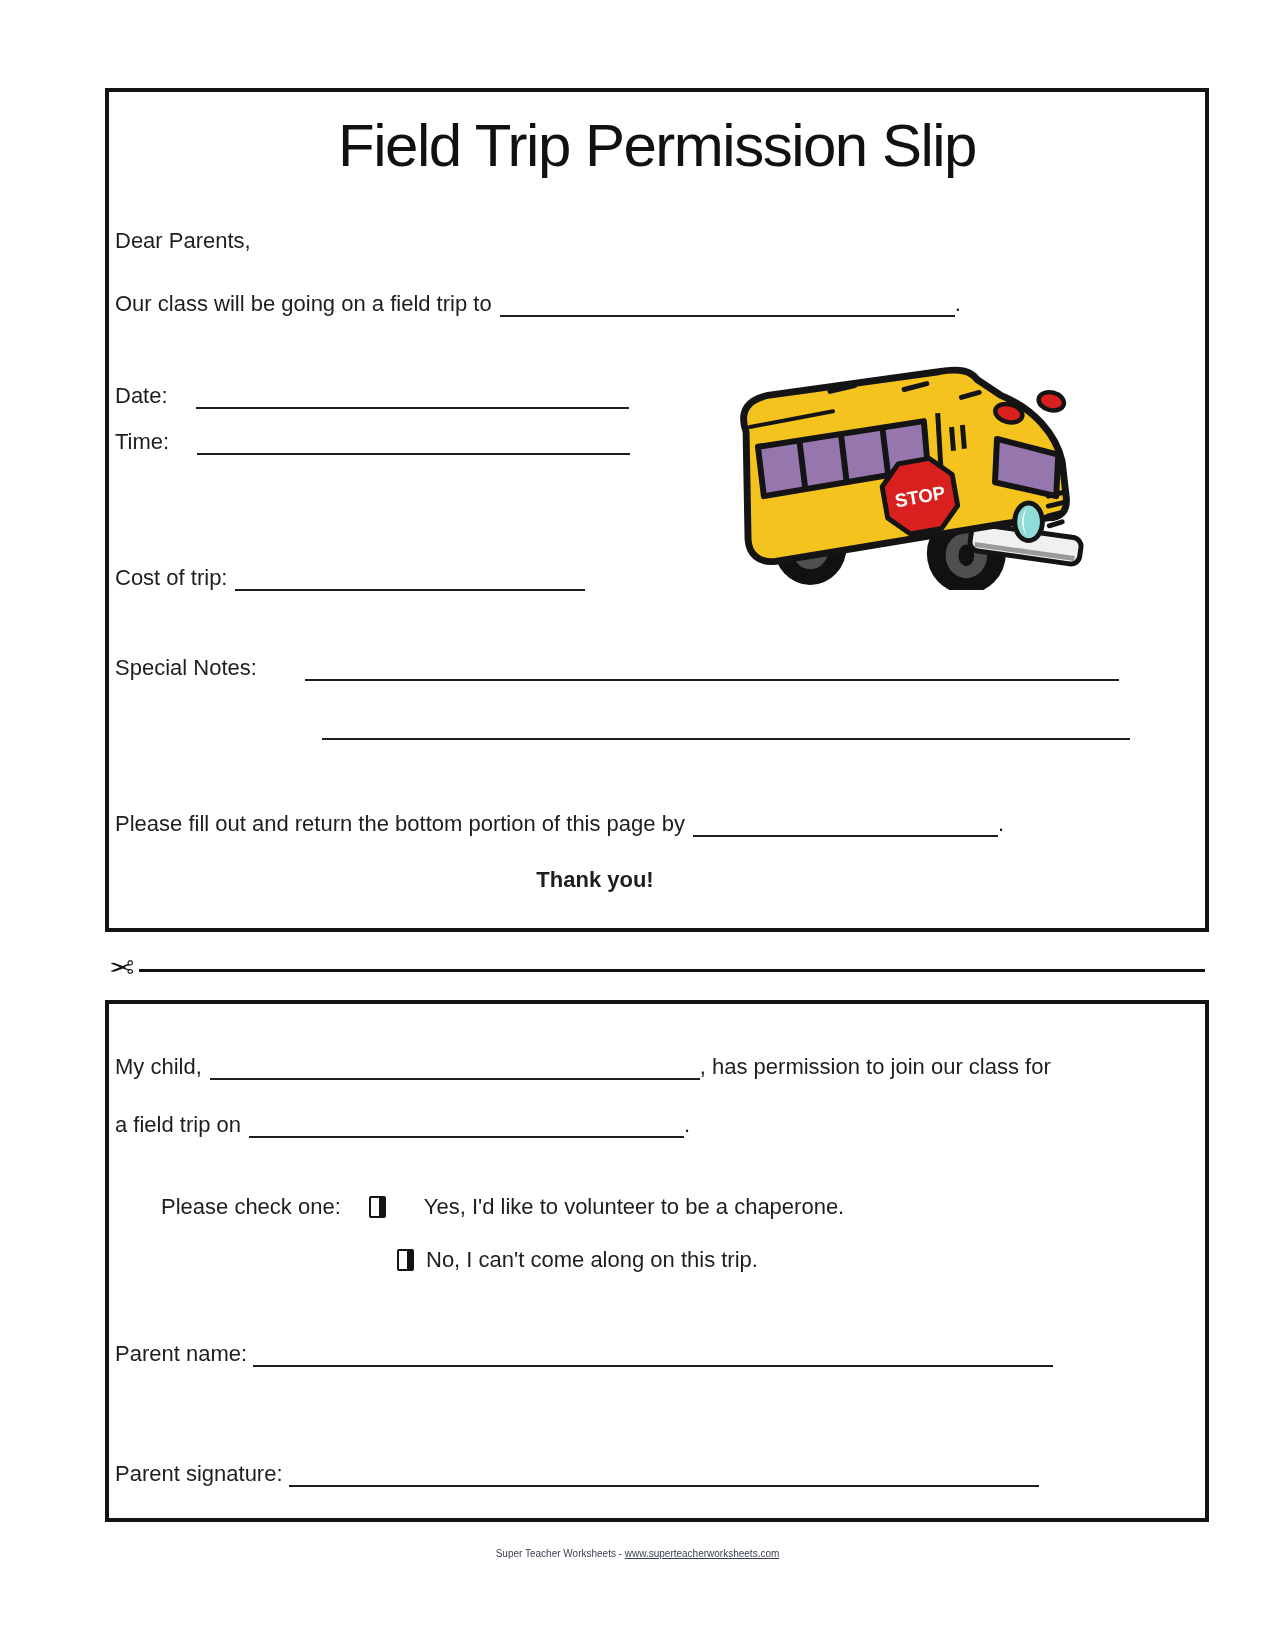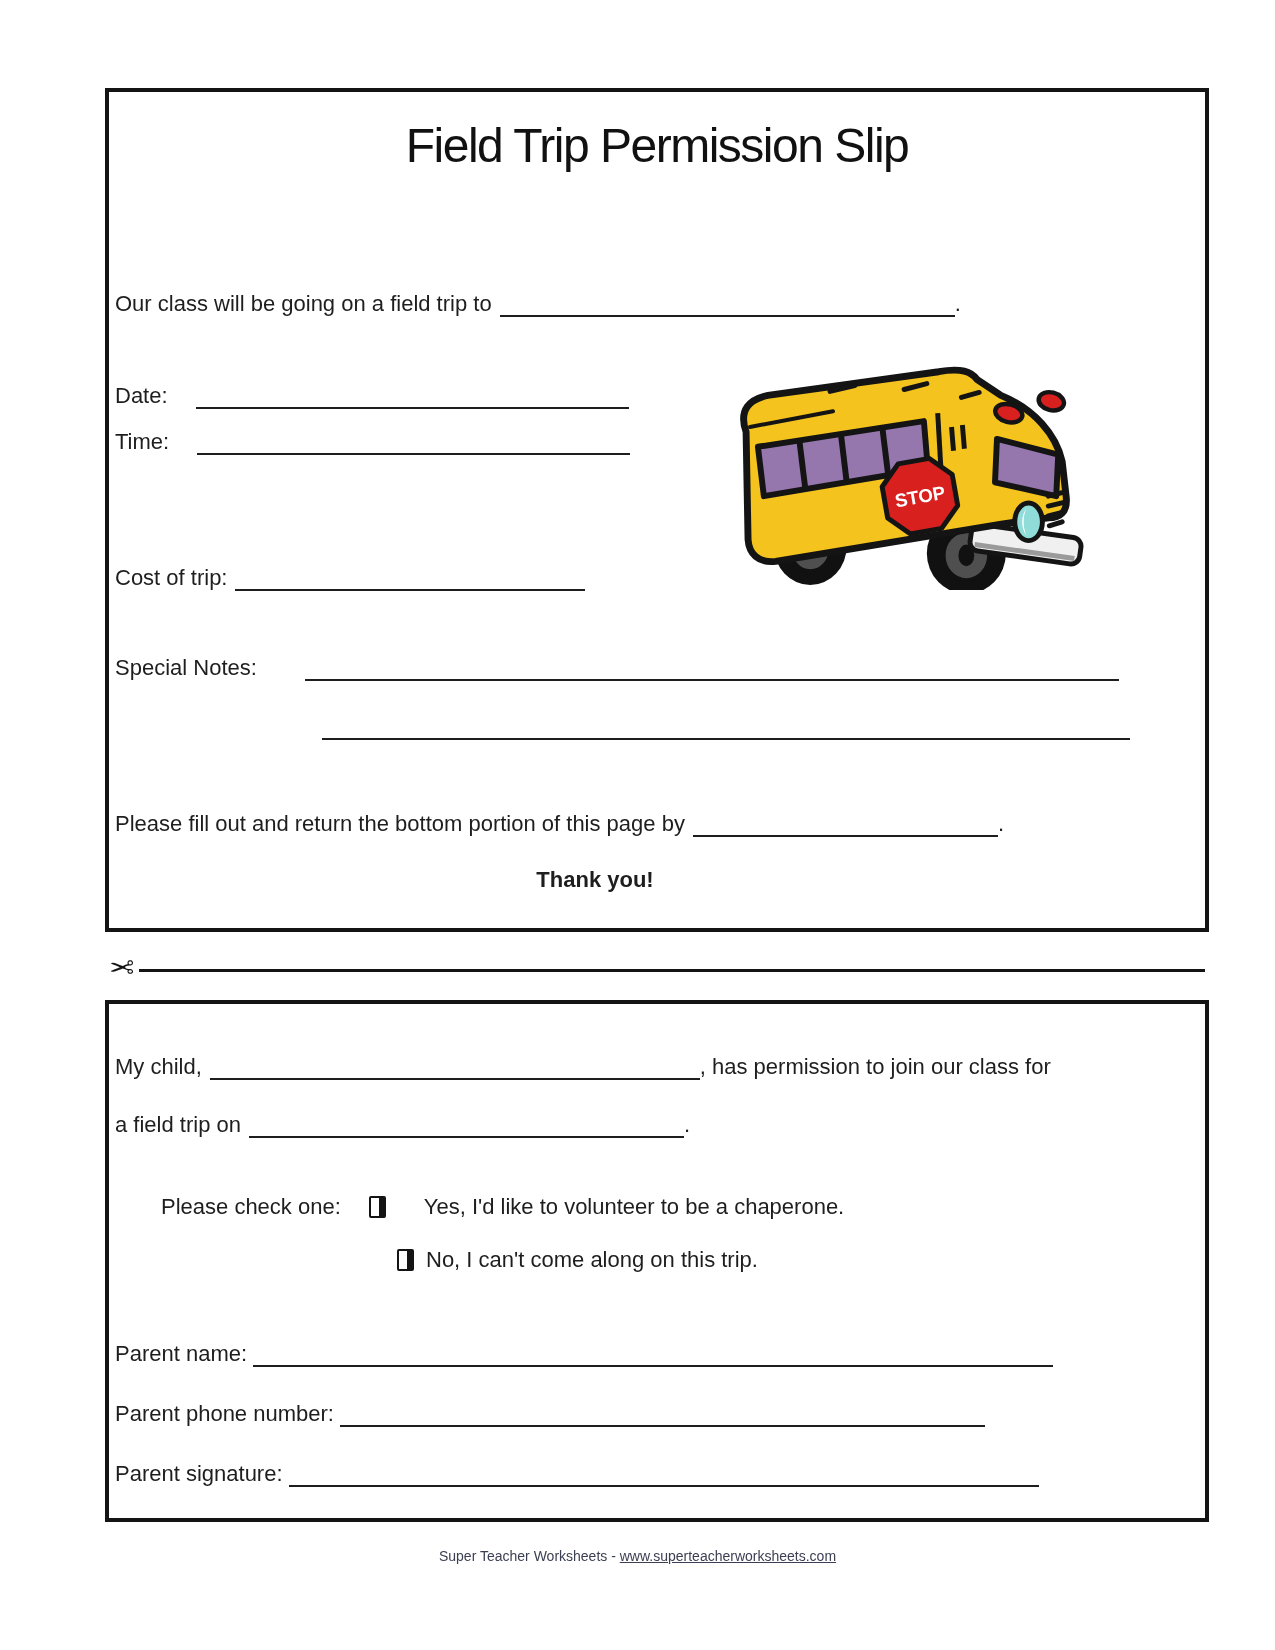--- a/index.html
+++ b/index.html
@@ -29,21 +29,21 @@
     left: 6px;
     right: 8px;
     line-height: 30px;
     white-space: nowrap;
   }
   .title {
     position: absolute;
     top: 24px;
     left: 0; right: 0;
     text-align: center;
-    font-size: 48px;
+    font-size: 60px;
     letter-spacing: -1.5px;
     line-height: 60px;
     color: #111;
   }
   .bl {
     display: inline-block;
     height: 6px;
     border-bottom: 2.6px solid #1e1e1e;
     vertical-align: -6px;
   }
@@ -76,33 +76,36 @@
     position: absolute; left: 34px; top: 19px;
     width: 1066px; height: 0;
     border-top: 3px solid #141414;
   }
   .busbox { position: absolute; left: 606px; top: 256px; width: 398px; height: 242px; }
   .footer {
     position: absolute;
     top: 1548px;
     left: 0; right: 0;
     text-align: center;
-    font-size: 14px;
+    font-size: 10px;
     color: #3a3f51;
   }
   .footer .link { text-decoration: underline; cursor: pointer; }
 </style>
 </head>
 <body>
 
 <div class="sheet">
 
   <div class="box" id="top-box">
     <div class="title">Field Trip Permission Slip</div>
 
+    <div class="row" style="top:134px">
+      <span>Dear Parents,</span>
+    </div>
 
     <div class="row" style="top:197px">
       <span>Our class will be going on a field trip to</span><span class="bl" style="width:455px;margin-left:8px"></span><span>.</span>
     </div>
 
     <div class="row" style="top:289px">
       <span>Date:</span><span class="bl" style="width:433px;margin-left:28px"></span>
     </div>
 
     <div class="row" style="top:335px">
@@ -202,23 +205,20 @@
     </div>
 
     <div class="row" style="top:241px;left:288px">
       <span class="cb"></span><span style="margin-left:12px">No, I can't come along on this trip.</span>
     </div>
 
     <div class="row" style="top:335px">
       <span>Parent name:</span><span class="bl" style="width:800px;margin-left:6px"></span>
     </div>
 
-    <div class="row" style="top:395px">
-      <span>Parent phone number:</span><span class="bl" style="width:645px;margin-left:6px"></span>
-    </div>
 
     <div class="row" style="top:455px">
       <span>Parent signature:</span><span class="bl" style="width:750px;margin-left:6px"></span>
     </div>
   </div>
 
   <div class="footer">
     <span>Super Teacher Worksheets - </span><span class="link">www.superteacherworksheets.com</span>
   </div>
 

